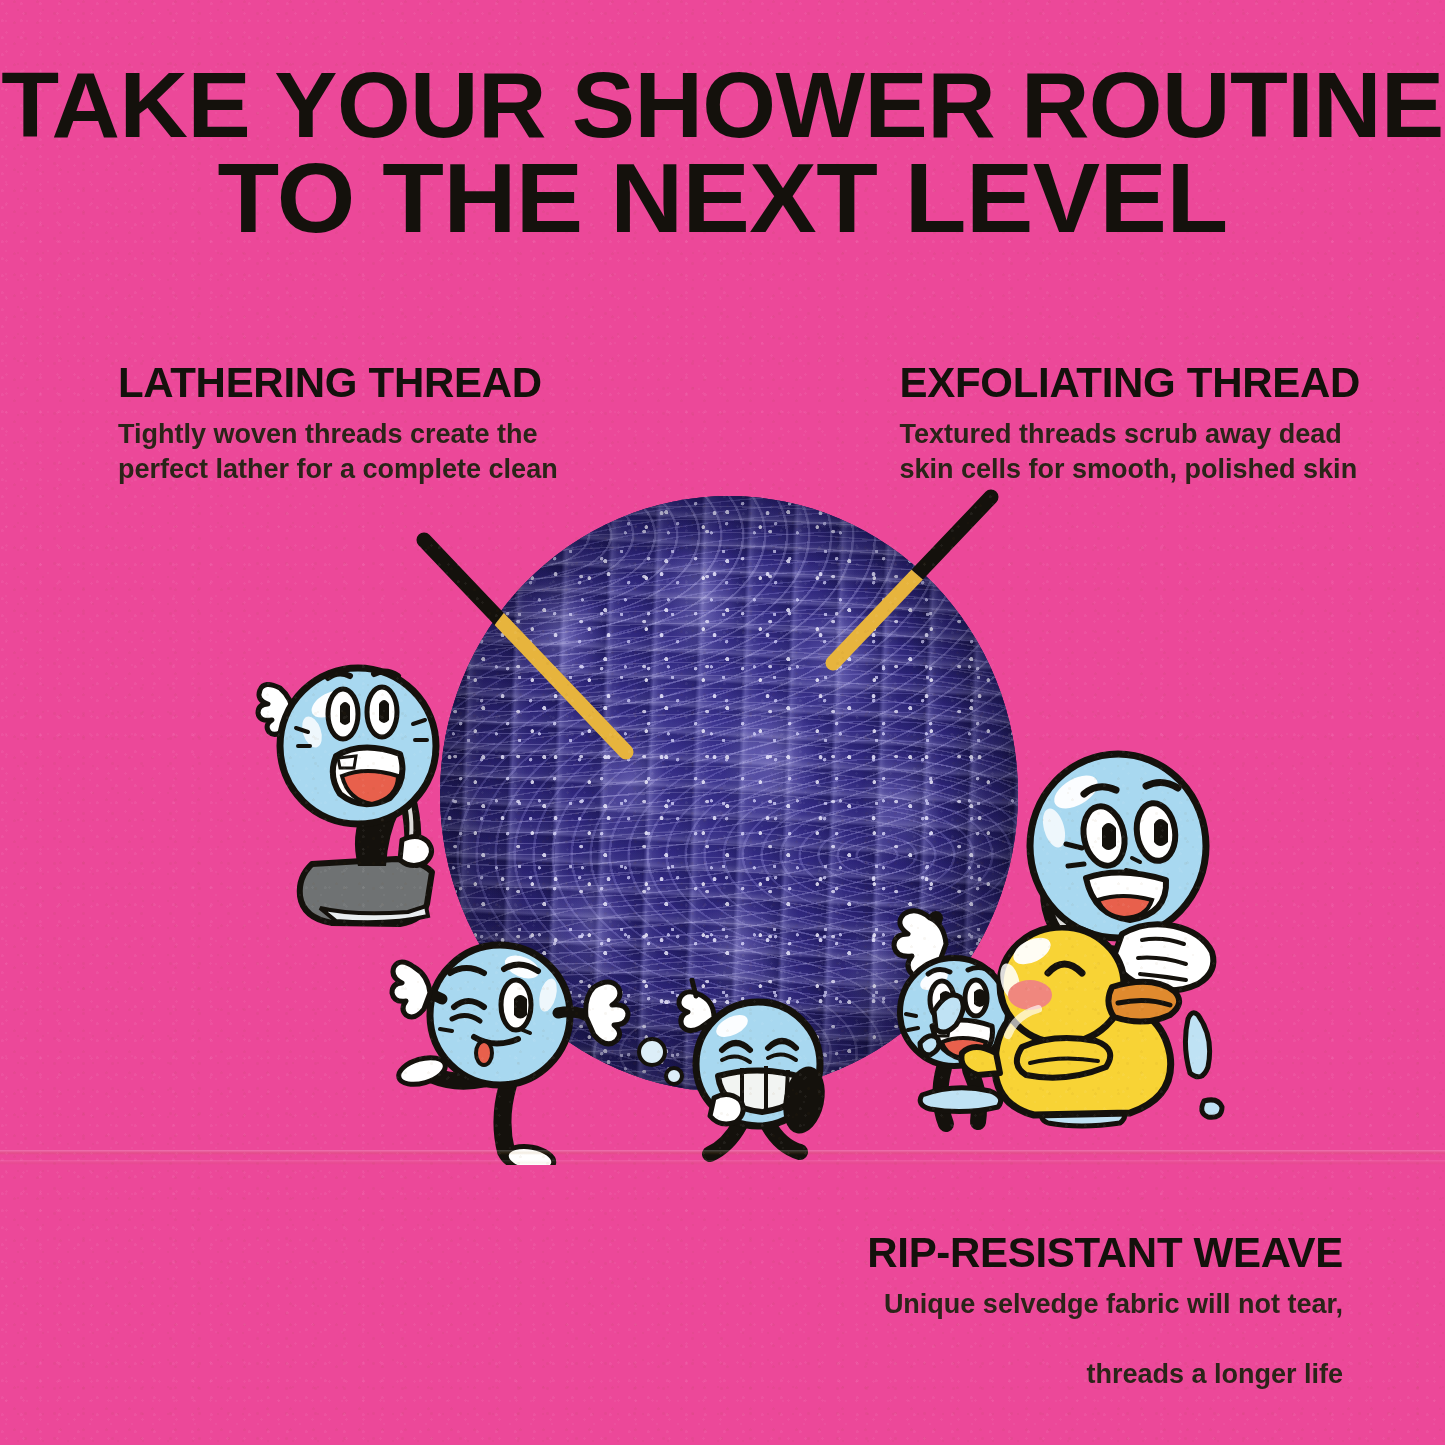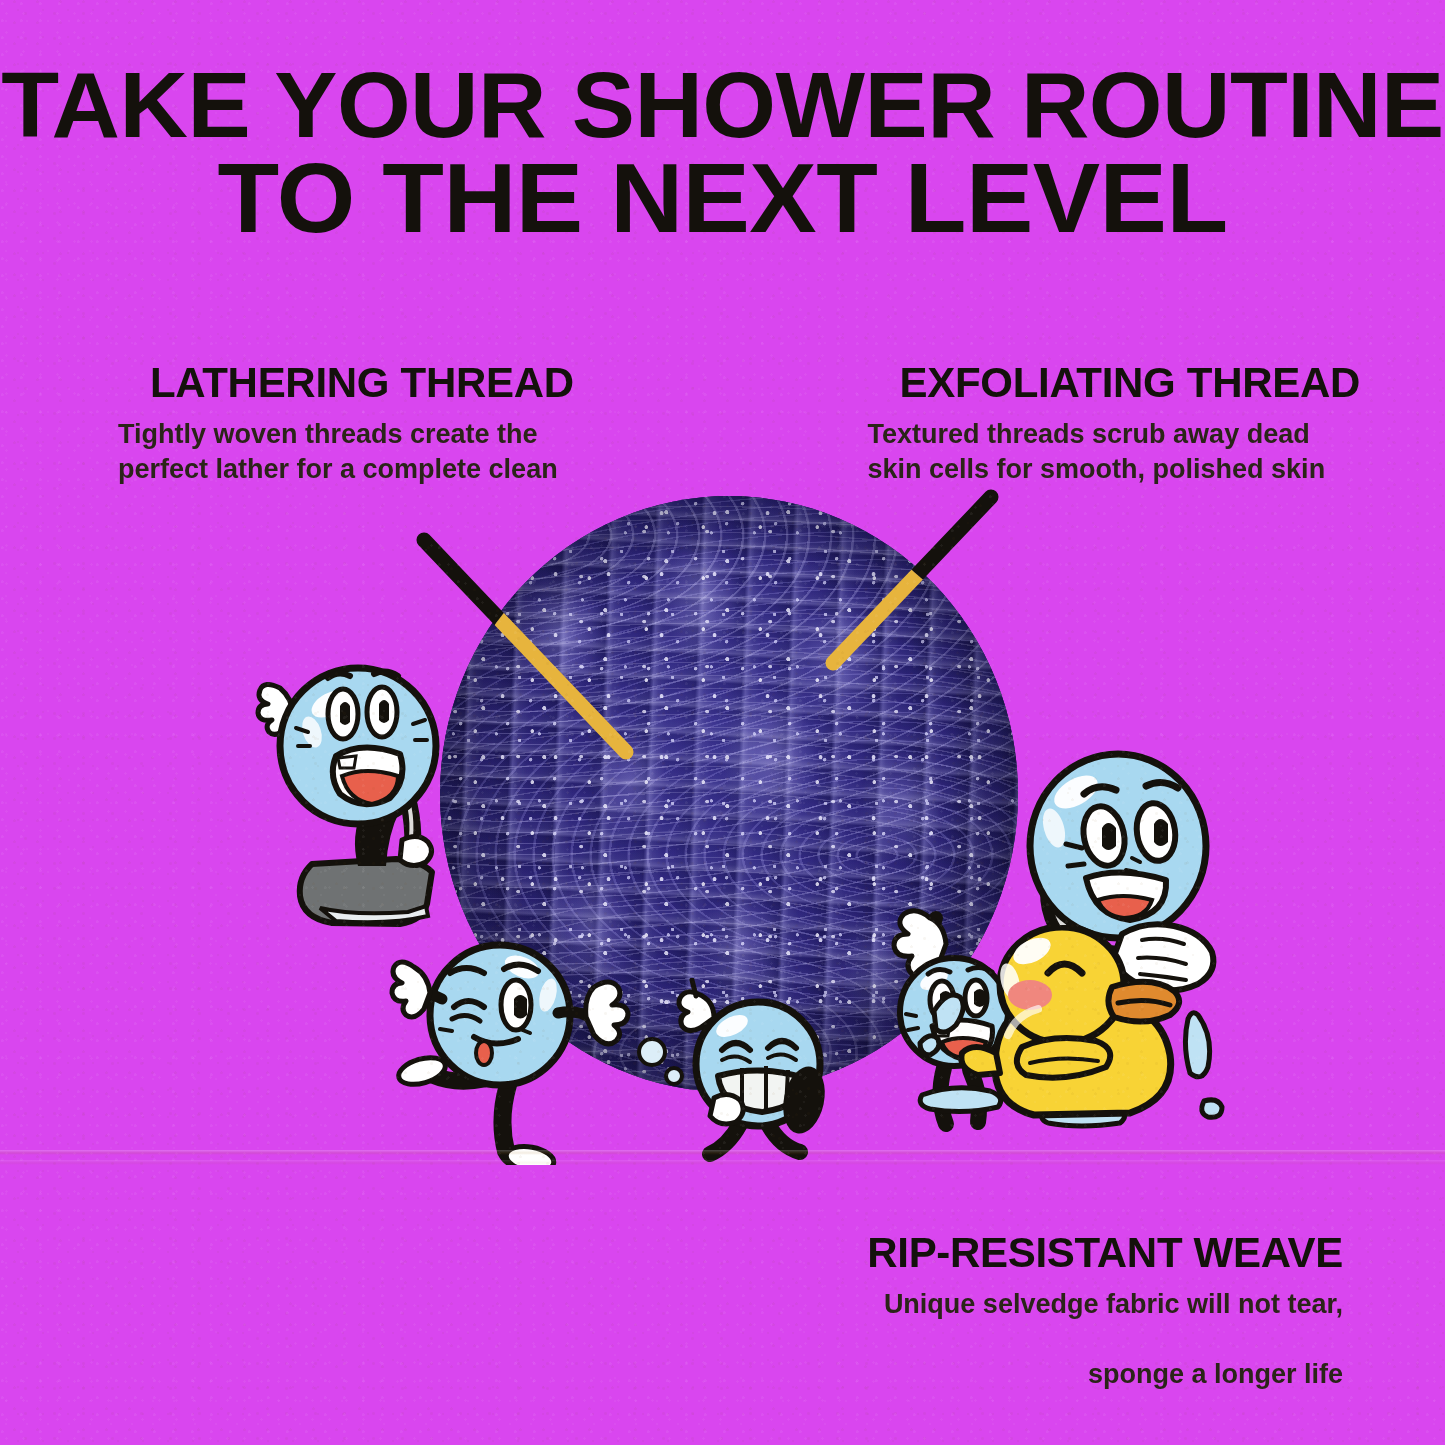--- a/index.html
+++ b/index.html
@@ -8,21 +8,21 @@
   body {
     font-family:"Liberation Sans", sans-serif;
     background:#e7b43d;
     position:relative;
     overflow:hidden;
   }
 
   
   .canvas {
     position:absolute; inset:0;
-    background:#d946ef;
+    background:#ec4899;
     overflow:hidden;
   }
   .paper-grain {
     position:absolute; inset:0;
     pointer-events:none;
     opacity:.42;
     background-image:
       radial-gradient(circle at 12% 22%, rgba(255,255,255,.14) 0 1.3px, transparent 1.6px),
       radial-gradient(circle at 63% 8%,  rgba(120,80,20,.13) 0 1.2px, transparent 1.5px),
       radial-gradient(circle at 38% 71%, rgba(255,255,255,.12) 0 1.1px, transparent 1.4px),
@@ -60,21 +60,20 @@
   
   .feature { position:absolute; }
   .feature h3 {
     font-size:42px;
     font-weight:900;
     color:#14110c;
     letter-spacing:-.3px;
     line-height:1;
     margin-bottom:13px;
     white-space:nowrap;
-    margin-left:32px;
   }
   .feature p {
     font-size:27px;
     line-height:1.29;
     color:#2b2419;
     font-weight:700;
   }
   .f-tl { left:118px; top:362px; text-align:left; }
   .f-tr { right:85px; top:362px; text-align:left; }
   .f-bl { left:118px; top:1232px; text-align:left; }
@@ -413,17 +412,17 @@
       <span>skin cells for smooth, polished skin</span>
     </p>
   </div>
 
 
   <div class="feature f-br">
     <h3>RIP-RESISTANT WEAVE</h3>
     <p>
       <span>Unique selvedge fabric will not tear,</span><br>
       <br>
-      <span>sponge a longer life</span>
+      <span>threads a longer life</span>
     </p>
   </div>
 
 </div>
 
 </body></html>

